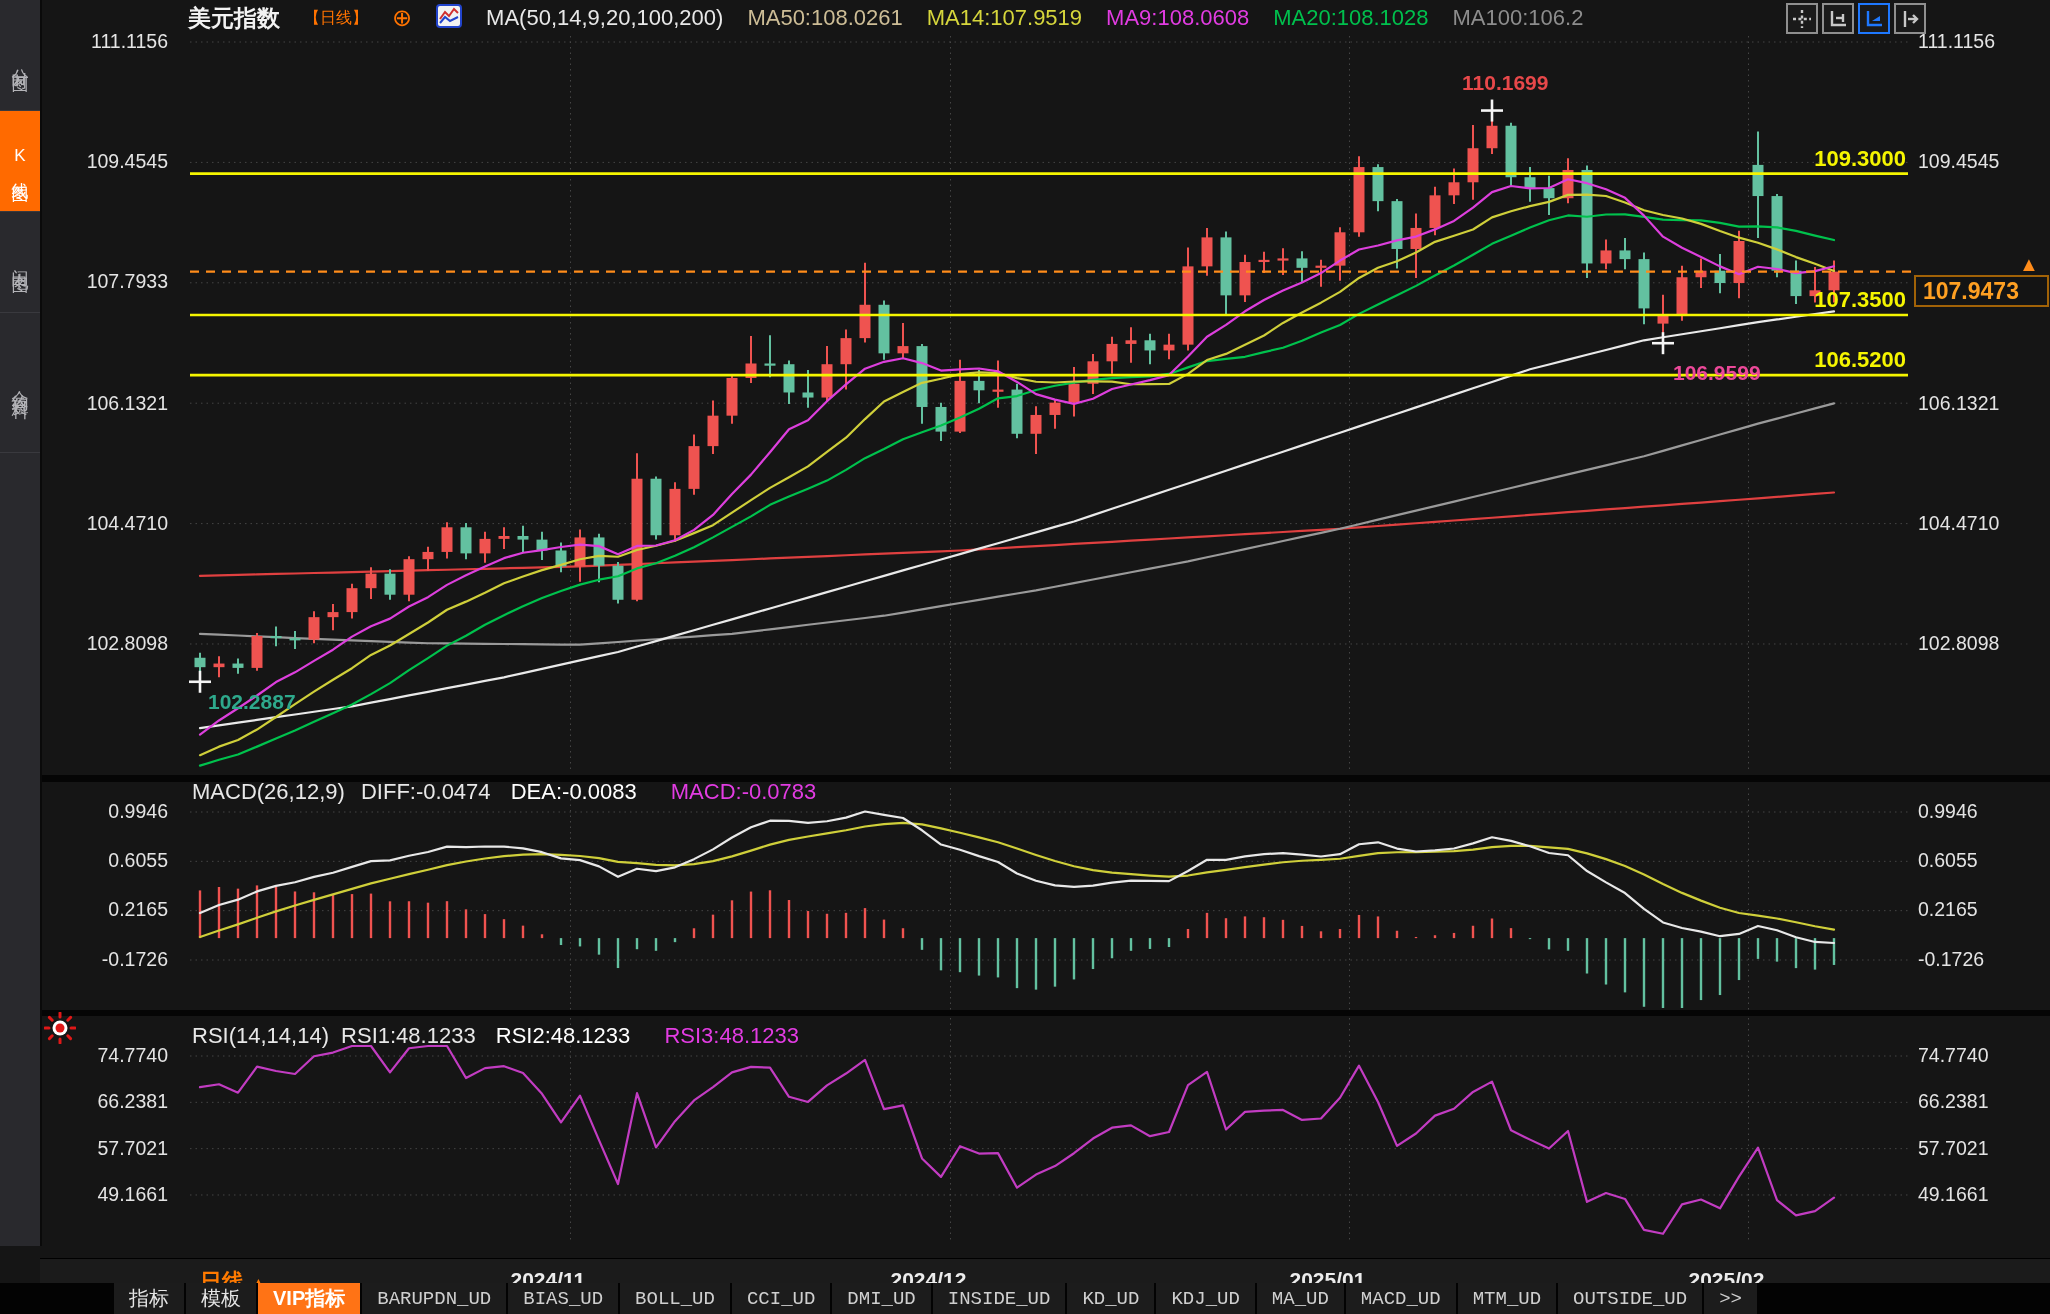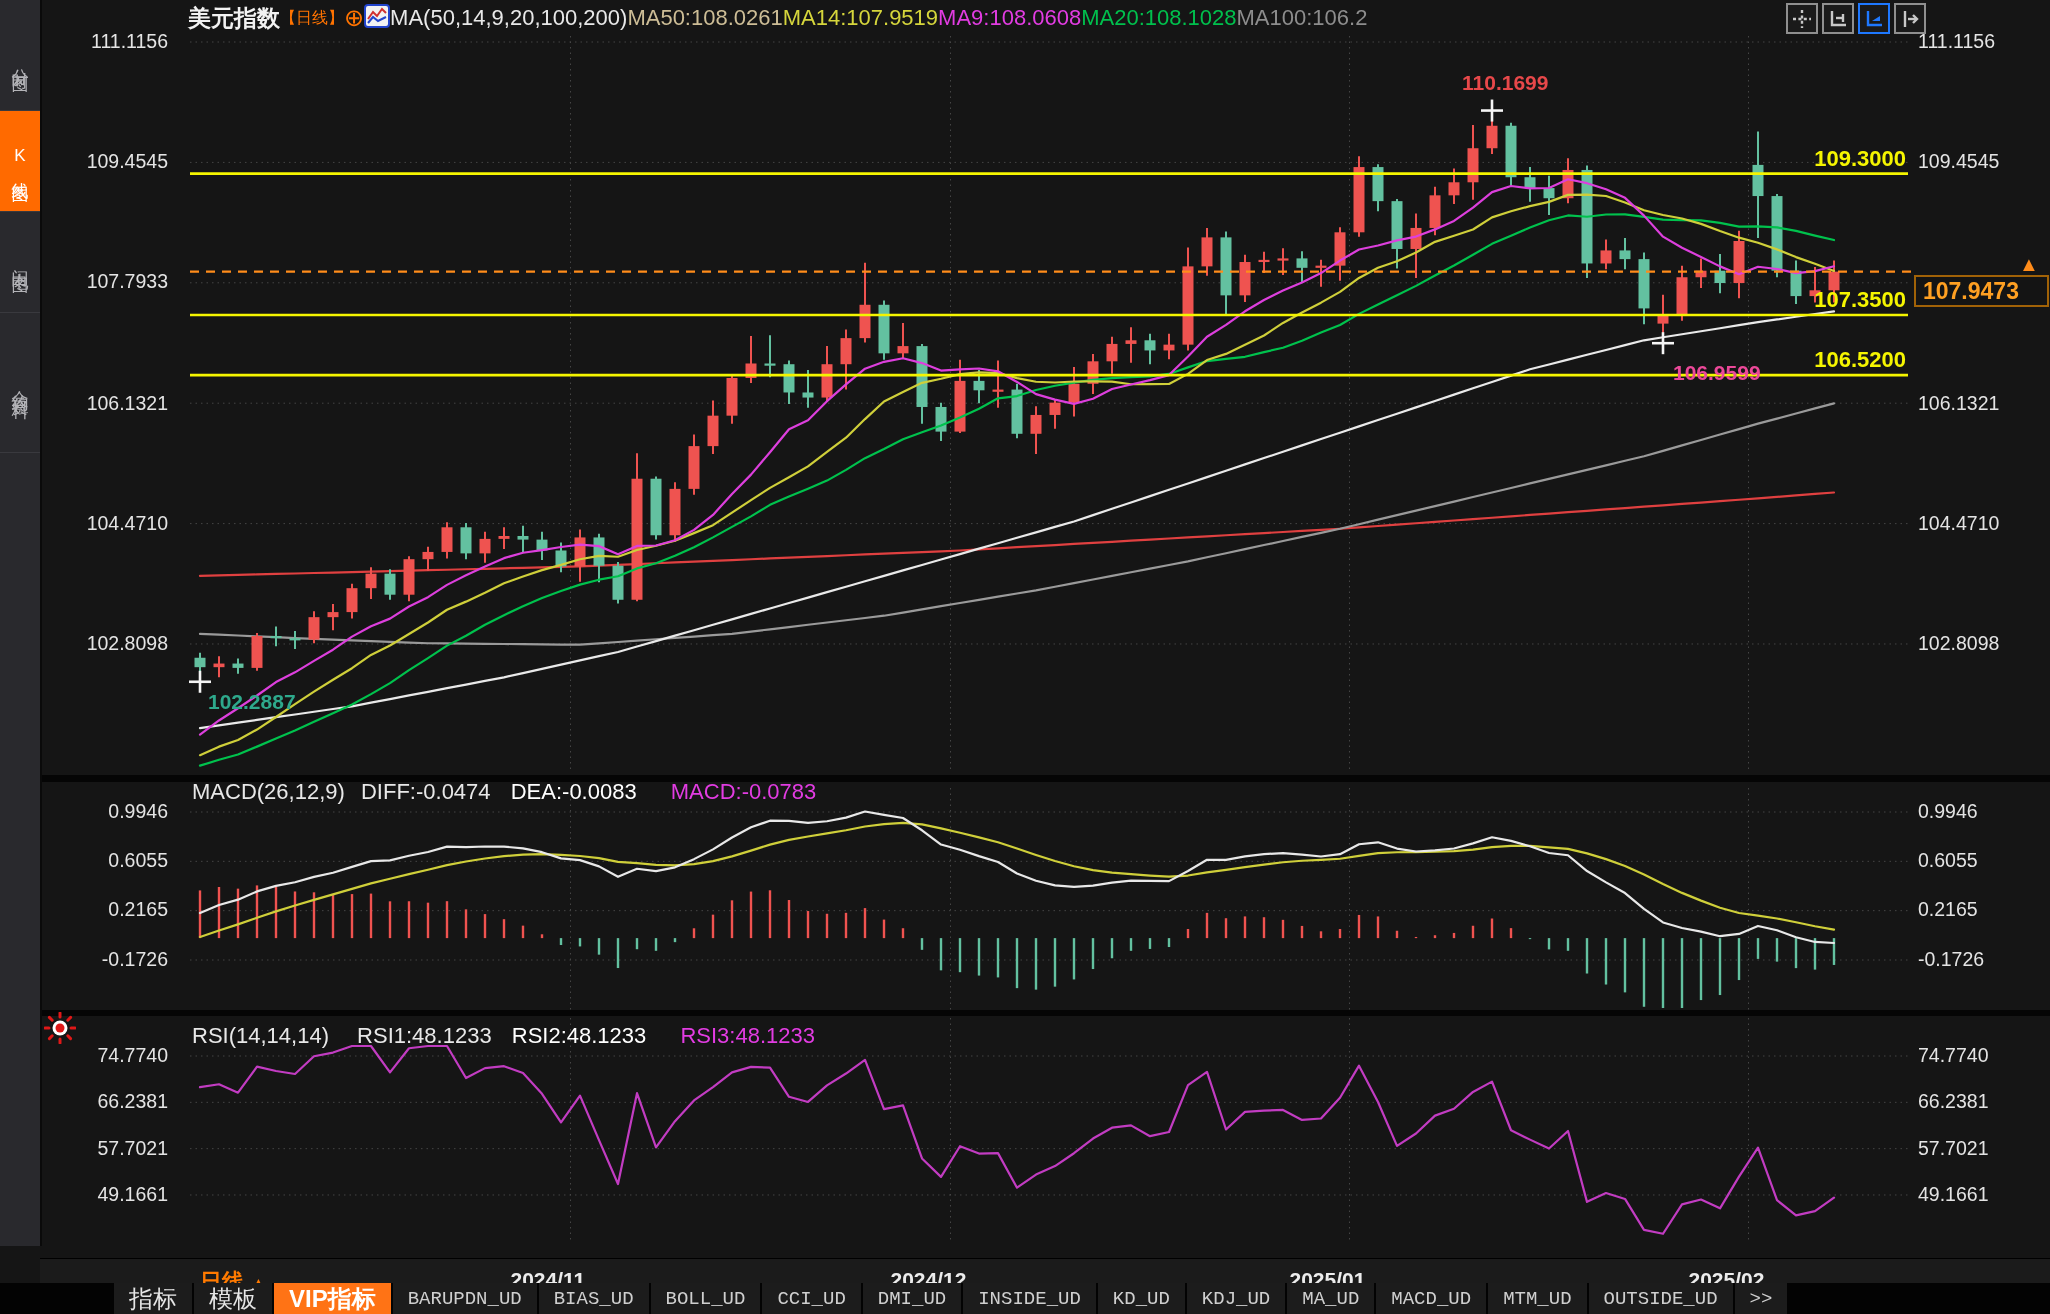--- a/index.html
+++ b/index.html
@@ -5,21 +5,21 @@
   html,body{margin:0;padding:0;background:#0a0a0a;}
   #stage{position:relative;width:2050px;height:1314px;background:#151515;overflow:hidden;
          font-family:"Liberation Sans","DejaVu Sans",sans-serif;}
   
   #sidebar{position:absolute;left:0;top:0;width:40px;height:1246px;background:#29292d;border-right:2px solid #0a0a0a;}
   .side-item{position:absolute;left:0;width:40px;display:flex;align-items:center;justify-content:center;
              writing-mode:vertical-rl;text-orientation:upright;letter-spacing:4px;
              font-size:17px;color:#b4b4b8;border-bottom:1px solid #39393e;cursor:pointer;}
   .side-item.active{background:#ff6a00;color:#fff;}
   
-  #header{position:absolute;left:188px;top:4px;height:28px;display:flex;align-items:center;gap:0;white-space:nowrap;}
+  #header{position:absolute;left:188px;top:4px;height:28px;display:flex;align-items:center;gap:24px;white-space:nowrap;}
   #header .sym{color:#f2f2f2;font-size:23px;font-weight:bold;}
   #header .tag{color:#ff7300;font-size:16px;font-weight:normal;}
   #header .plus{color:#ff7300;font-size:24px;line-height:22px;}
   #header .malabel{color:#e8e8e8;font-size:22px;}
   #header .maval{font-size:22px;}
   #icon-buttons{position:absolute;left:1786px;top:3px;display:flex;gap:4px;}
   .icon-btn{width:28px;height:27px;border:2px solid #8f8f8f;background:#1a1a1a;display:flex;align-items:center;justify-content:center;cursor:pointer;}
   .icon-btn.active{border-color:#1e78ff;}
   
   .al{position:absolute;font-size:19.5px;color:#e4e4e4;width:130px;}
@@ -37,21 +37,21 @@
              color:#ffa022;font-size:23px;font-weight:bold;line-height:28px;padding-left:7px;}
   #price-arrow{position:absolute;left:2019px;color:#ff8c1a;font-size:20px;line-height:20px;}
   
   #xaxis-strip{position:absolute;left:40px;top:1242px;width:2010px;height:41px;background:#1b1b1b;border-top:1px solid #000;margin-top:16px;}
   #period-label{position:absolute;left:160px;top:8px;color:#ff7a00;font-size:22px;font-weight:bold;cursor:pointer;}
   #period-label .arr{font-size:17px;margin-left:6px;}
   .date-label{position:absolute;top:9px;width:120px;text-align:left;color:#ececec;font-size:21px;font-weight:bold;}
   #watermark{position:absolute;left:1856px;top:1296px;font-size:33px;font-weight:bold;color:#f97316;}
   #tabbar{position:absolute;left:0;top:1283px;width:2050px;height:31px;background:#030303;display:flex;gap:2px;}
   #tabbar .spacer{width:112px;}
-  .tab{background:#1c1c1c;color:#e6e6e6;font-size:24px;display:flex;align-items:center;padding:0 15px;cursor:pointer;white-space:nowrap;}
+  .tab{background:#1c1c1c;color:#e6e6e6;font-size:20px;display:flex;align-items:center;padding:0 15px;cursor:pointer;white-space:nowrap;}
   .tab.ud{font-family:"Liberation Mono","DejaVu Sans Mono",monospace;font-size:19px;color:#cfcfcf;}
   .tab.active{background:#ff7315;color:#fff;font-weight:bold;}
   
   .hsep{position:absolute;left:40px;width:2010px;background:#050505;}
   #live-icon{position:absolute;left:44px;top:1012px;}
   svg#chart-svg{position:absolute;left:0;top:0;}
 </style>
 </head>
 <body>
 
@@ -485,21 +485,21 @@
   <div class="al r" style="top:1183px;">49.1661</div>
 
   <div class="pane-header" style="top:779px;">
     <span class="w">MACD(26,12,9)</span>
     <span class="w" style="margin-left:10px;">DIFF:-0.0474</span>
     <span class="y">DEA:-0.0083</span>
     <span class="m">MACD:-0.0783</span>
   </div>
   <div class="pane-header" style="top:1023px;">
     <span class="w">RSI(14,14,14)</span>
-    <span class="w" style="margin-left:22px;">RSI1:48.1233</span>
+    <span class="w" style="margin-left:6px;">RSI1:48.1233</span>
     <span class="y">RSI2:48.1233</span>
     <span class="m">RSI3:48.1233</span>
   </div>
 
   <div id="live-icon">
     <svg width="32" height="32" viewBox="0 0 32 32">
       <g stroke="#e01818" stroke-width="3" stroke-linecap="round">
         <line x1="16" y1="1" x2="16" y2="5"></line>
           <line x1="16" y1="27" x2="16" y2="31"></line>
         <line x1="1" y1="16" x2="5" y2="16"></line>

